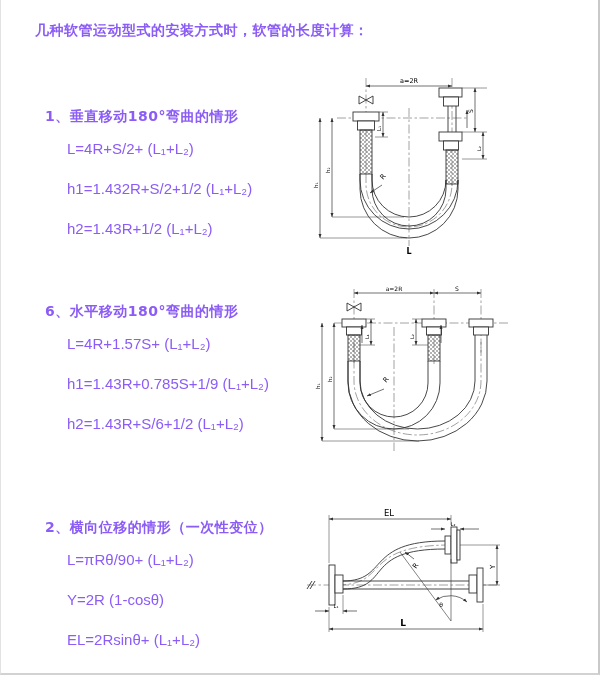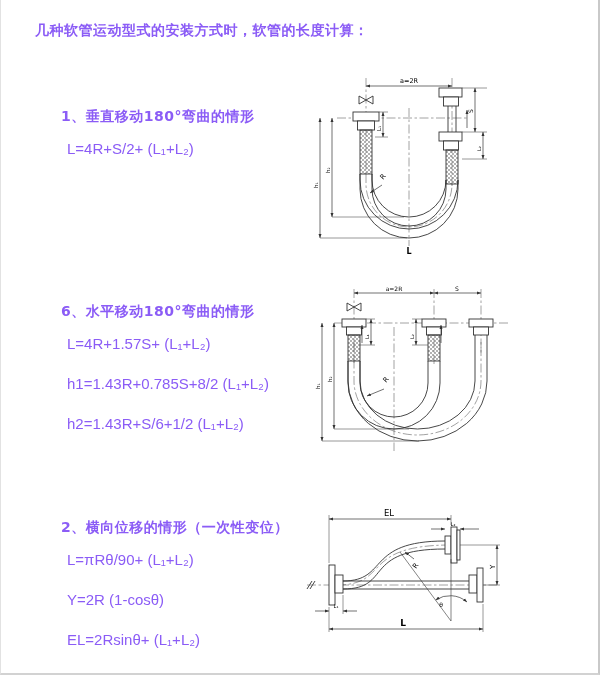--- a/index.html
+++ b/index.html
@@ -7,21 +7,21 @@
     position:relative;width:600px;height:675px;background:#ffffff;
     font-family:"DejaVu Sans","Liberation Sans",sans-serif;color:#8b5cf6;
     overflow:hidden;
     border-right:2px solid #c9c9c9;border-bottom:2px solid #d2d2d2;border-left:1px solid #e2e2e2;
     box-sizing:border-box;
   }
   .title{
     position:absolute;left:34px;top:22px;font-size:14px;font-weight:700;letter-spacing:.5px;
   }
   .sec{position:absolute;left:44px;width:270px;}
-  .heading{font-size:14px;font-weight:700;margin:0 0 11px 16px;letter-spacing:.5px;white-space:nowrap;}
+  .heading{font-size:14px;font-weight:700;margin:0 0 11px 0;letter-spacing:.5px;white-space:nowrap;}
   .formula{font-size:15px;font-weight:400;padding-left:22px;height:27px;line-height:20px;white-space:nowrap;
            font-family:"Liberation Sans","DejaVu Sans",sans-serif;margin-top:13px;}
   .diag{position:absolute;}
   svg{display:block;}
   svg text{font-family:"DejaVu Sans",sans-serif;fill:#000;}
   .ln  {stroke:#333;stroke-width:.9;fill:none;}
   .thin{stroke:#333;stroke-width:.6;fill:none;}
   .dim {stroke:#333;stroke-width:.7;fill:none;marker-start:url(#ar);marker-end:url(#ar);}
   .dimr{stroke:#333;stroke-width:.7;fill:none;marker-end:url(#ar);}
   .ext {stroke:#444;stroke-width:.55;fill:none;}
@@ -32,20 +32,22 @@
 </head>
 <body>
 
 <div class="page">
 
   <div class="title">几种软管运动型式的安装方式时，软管的长度计算：</div>
 
   <div class="sec" style="top:108px">
     <div class="heading">1、垂直移动180°弯曲的情形</div>
     <div class="formula">L=4R+S/2+ (L₁+L₂)</div>
+    <div class="formula">h1=1.432R+S/2+1/2 (L₁+L₂)</div>
+    <div class="formula">h2=1.43R+1/2 (L₁+L₂)</div>
   </div>
 
   <svg class="diag" style="left:308px;top:70px" width="287" height="192" viewBox="0 0 287 192">
     <defs>
       <marker id="ar" viewBox="0 0 10 10" refX="9" refY="5" markerWidth="6.5" markerHeight="6.5" orient="auto-start-reverse">
         <path d="M0,1.6 L9,5 L0,8.4 Z" fill="#333"></path>
       </marker>
       <pattern id="ht" width="4" height="4" patternUnits="userSpaceOnUse">
         <path d="M0,0 L4,4 M4,0 L0,4" stroke="#666" stroke-width="0.5"></path>
       </pattern>
@@ -124,21 +126,21 @@
       <text transform="translate(74,110) rotate(-48)" font-size="7">R</text>
       <line class="dimr" x1="73" y1="115" x2="61" y2="123"></line>
     </g>
 
     <text x="100" y="184" font-size="8" font-weight="bold" text-anchor="middle">L</text>
   </svg>
 
   <div class="sec" style="top:303px">
     <div class="heading">6、水平移动180°弯曲的情形</div>
     <div class="formula">L=4R+1.57S+ (L₁+L₂)</div>
-    <div class="formula">h1=1.43R+0.785S+8/2 (L₁+L₂)</div>
+    <div class="formula">h1=1.43R+0.785S+1/9 (L₁+L₂)</div>
     <div class="formula">h2=1.43R+S/6+1/2 (L₁+L₂)</div>
   </div>
 
   <svg class="diag" style="left:308px;top:283px" width="287" height="177" viewBox="0 0 287 177">
 
     <g>
       <path class="cl" d="M45,6 V80"></path>
       <path class="cl" d="M125,6 V82"></path>
       <path class="cl" d="M172,6 V72"></path>
       <path class="cl" d="M25,40 H200"></path>

